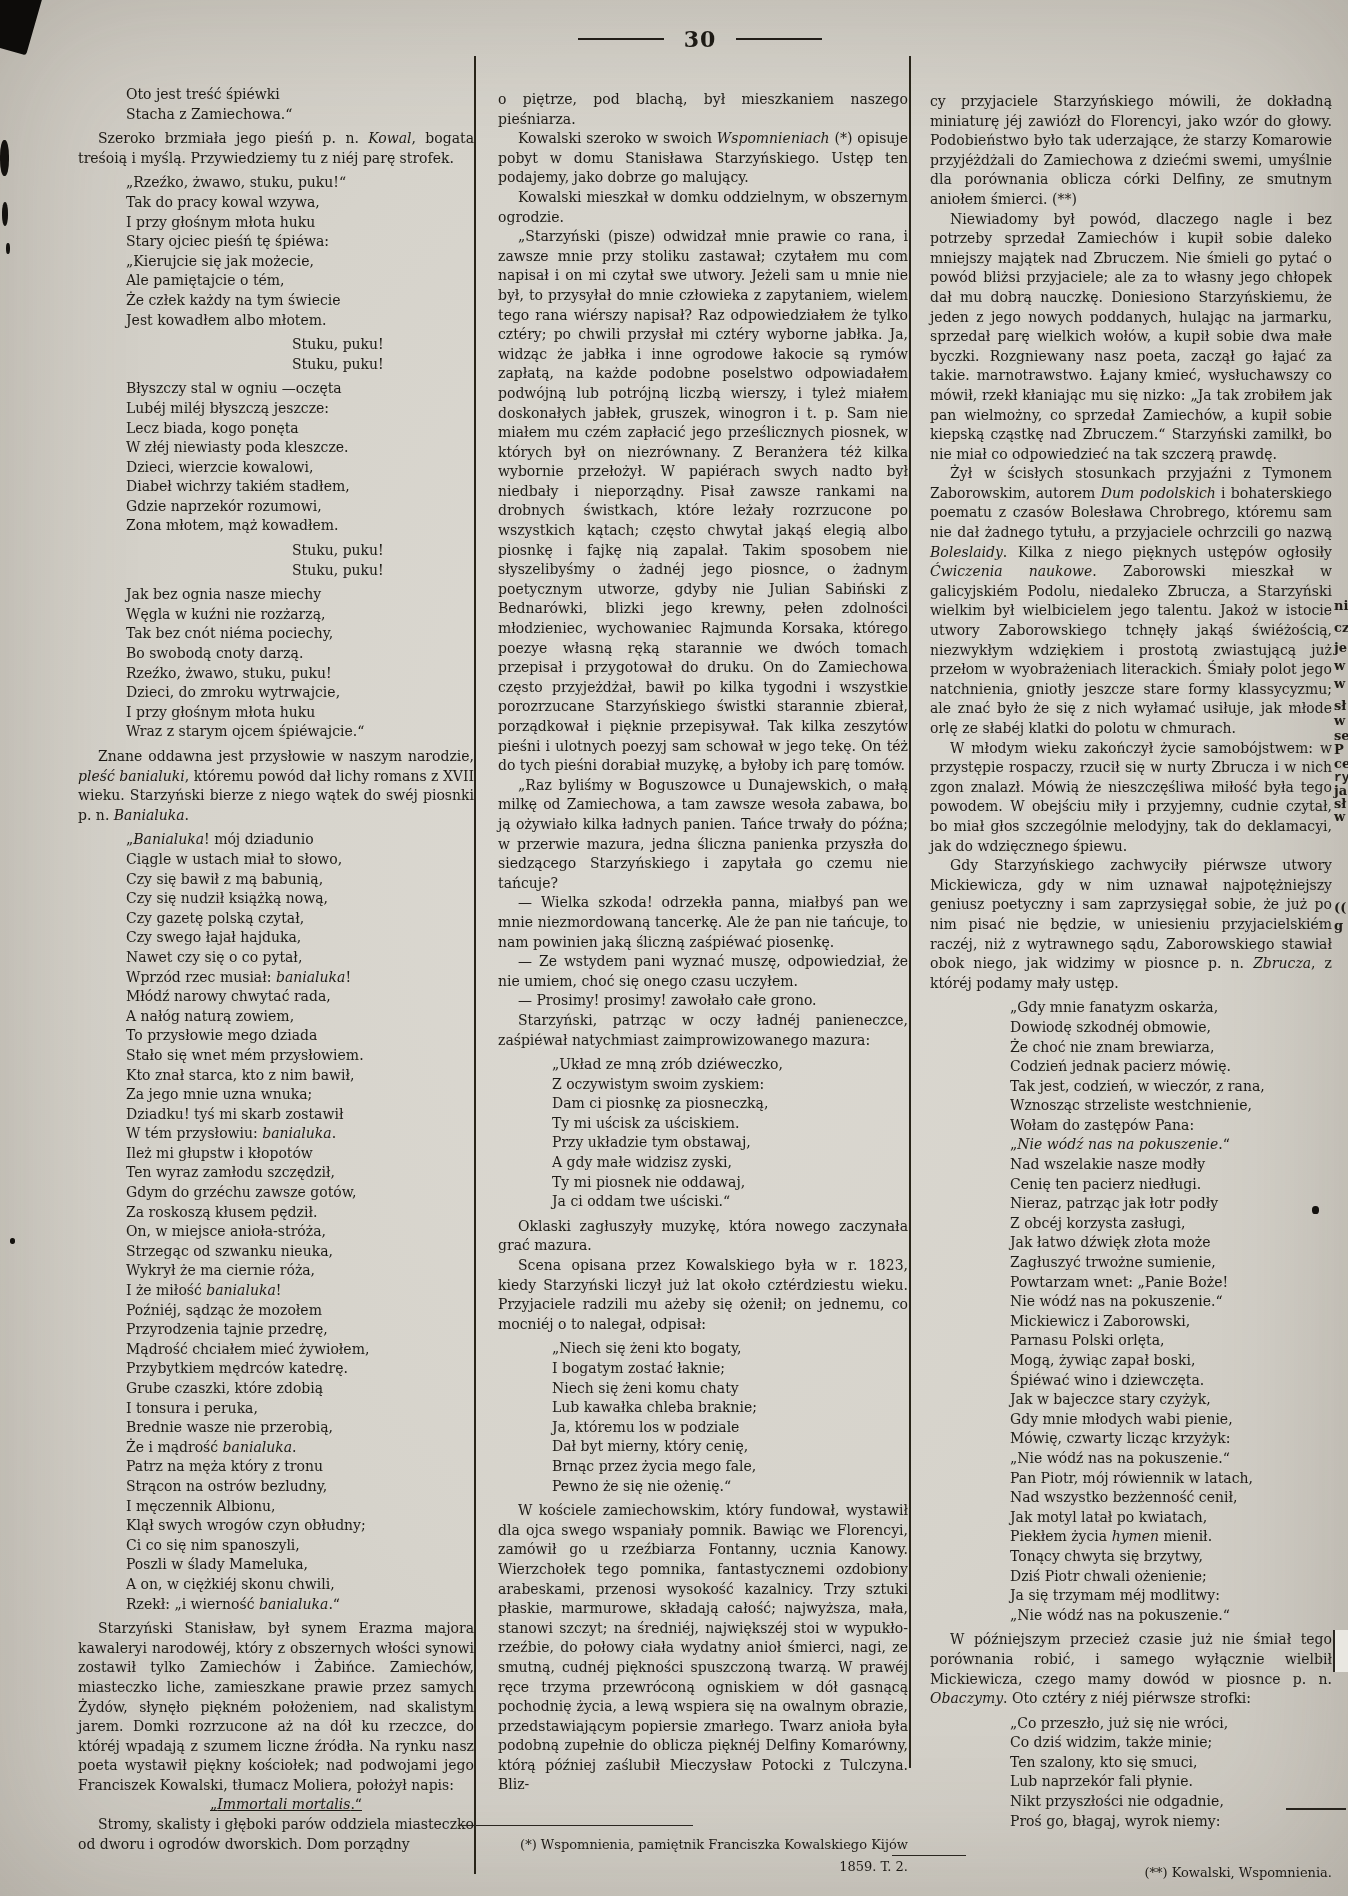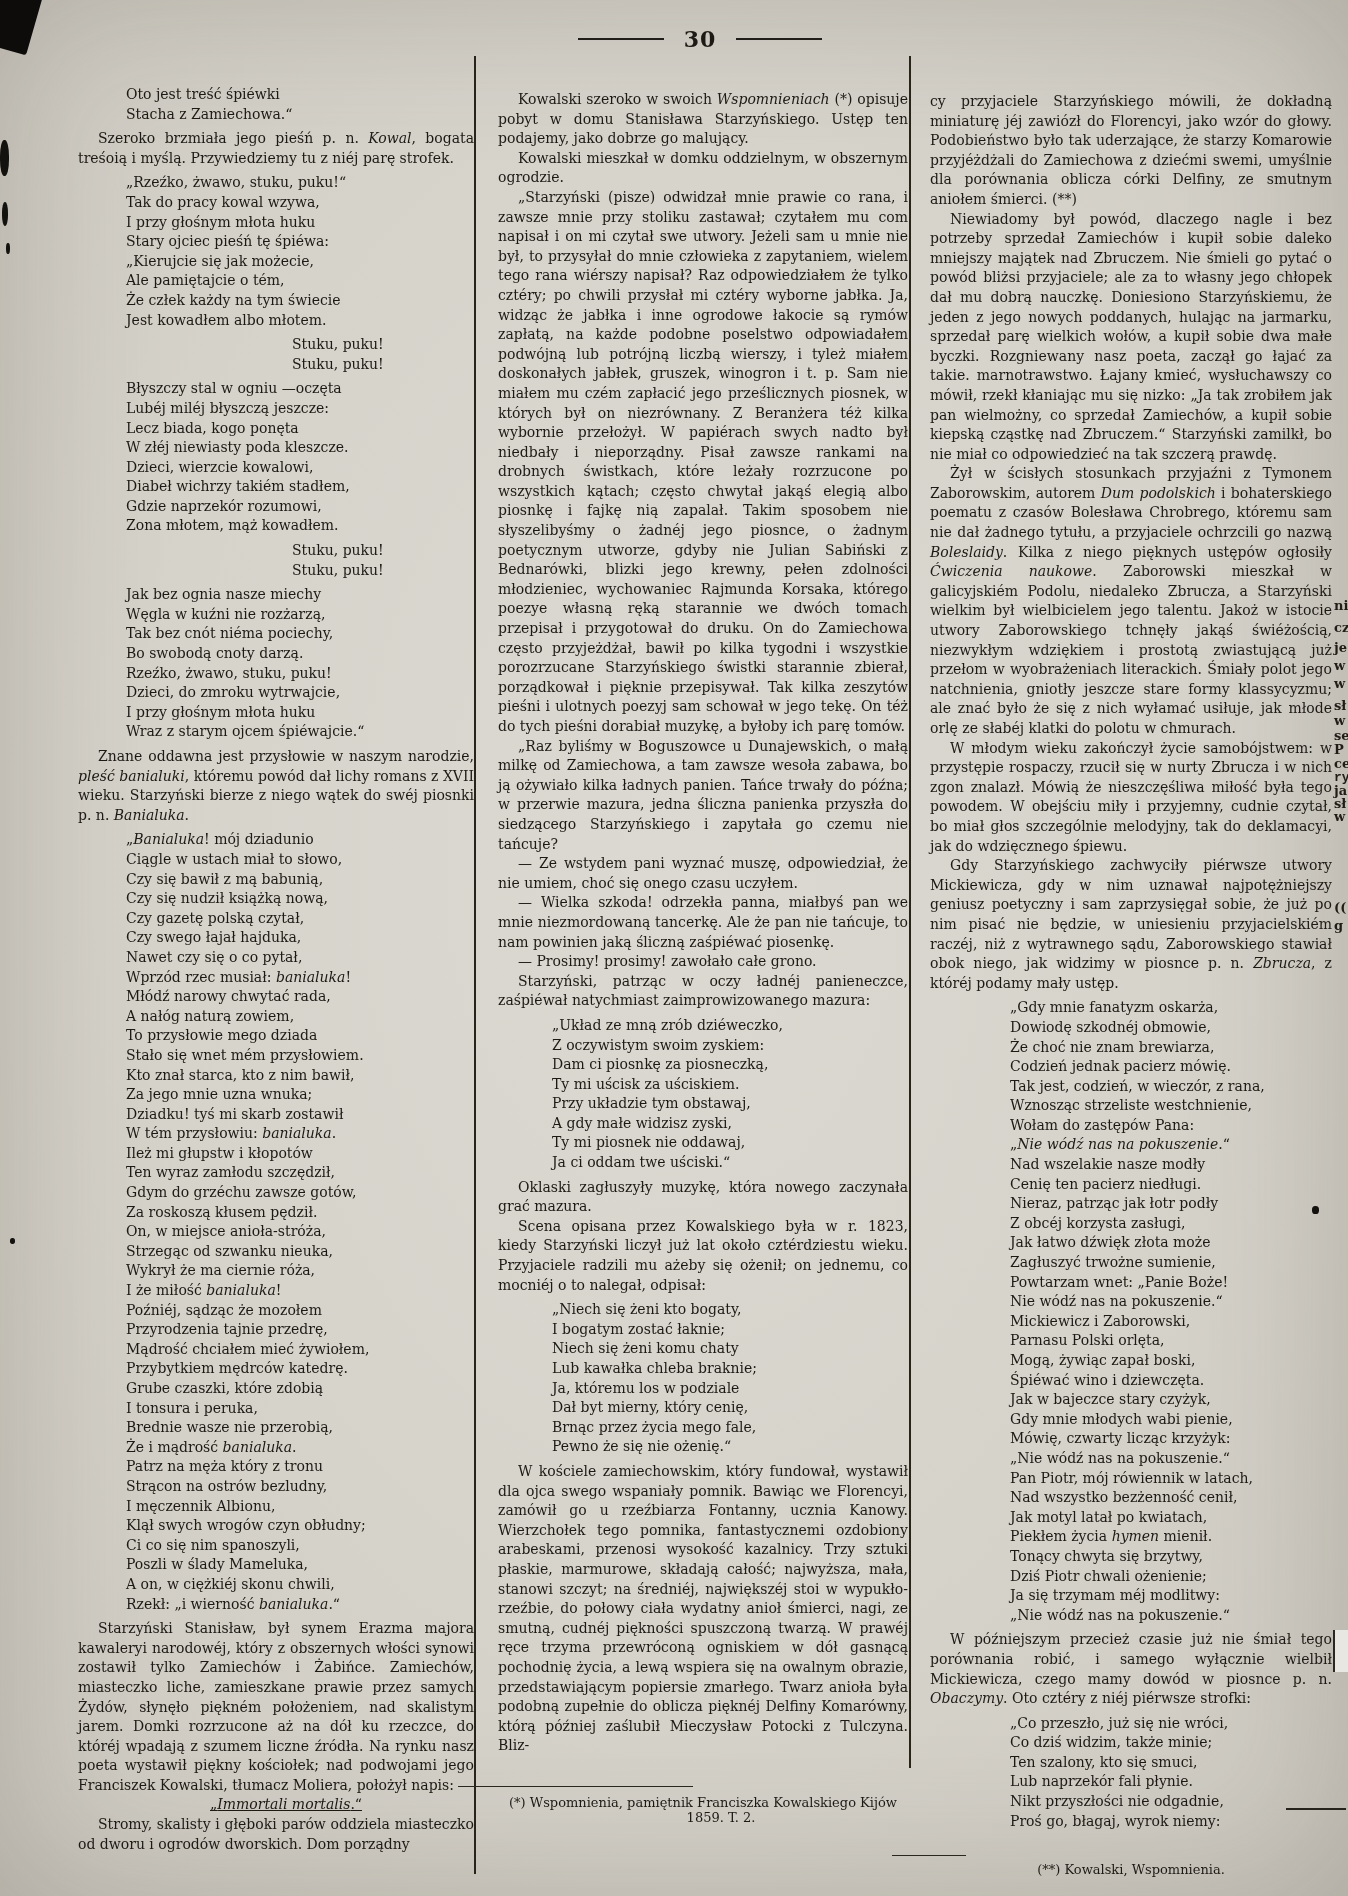--- a/index.html
+++ b/index.html
@@ -31,21 +31,21 @@
   .col p.noindent{text-indent:0;}
   .verse{margin:5px 0;text-align:left;text-indent:0;}
   #col1 .verse{margin-left:48px;}
   #col2 .verse{margin-left:54px;}
   #col3 .verse{margin-left:80px;}
   .chorus{margin:4px 0;text-align:left;}
   #col1 .chorus{margin-left:214px;}
   .center{text-align:center;text-indent:0;margin:6px 0;text-decoration:underline;}
   .fnrule{border:0;border-top:1.5px solid #2a2620;width:235px;margin:30px 0 8px -40px;}
   #col3 .fnrule{width:74px;margin:24px 0 6px -38px;}
-  .footnote{font-size:13px;line-height:15px;text-align:center;text-indent:-36px !important;margin-left:36px !important;}
+  .footnote{font-size:13px;line-height:22px;text-align:right;text-indent:-36px !important;margin-left:36px !important;}
   
   .corner-blot{position:absolute;top:-16px;left:-12px;width:48px;height:66px;background:#0d0c0a;transform:rotate(16deg);border-radius:3px;}
   .speck{position:absolute;background:#14120f;border-radius:45%;}
   #speck1{left:0;top:140px;width:9px;height:36px;}
   #speck2{left:2px;top:202px;width:6px;height:24px;}
   #speck3{left:6px;top:243px;width:4px;height:11px;}
   #speck4{left:10px;top:1238px;width:5px;height:6px;}
   #speck5{left:1312px;top:1206px;width:7px;height:8px;}
   .edge-strip{position:absolute;left:1330px;top:0;width:18px;height:1550px;overflow:hidden;}
   .edge-frag{position:absolute;left:4px;font-family:"DejaVu Serif","Liberation Serif",serif;font-size:13px;font-weight:bold;color:#201c16;white-space:nowrap;}
@@ -74,26 +74,27 @@
       <div class="verse">Błyszczy stal w ogniu —oczęta<br>Lubéj miléj błyszczą jeszcze:<br>Lecz biada, kogo ponęta<br>W złéj niewiasty poda kleszcze.<br>Dzieci, wierzcie kowalowi,<br>Diabeł wichrzy takiém stadłem,<br>Gdzie naprzekór rozumowi,<br>Zona młotem, mąż kowadłem.</div>
       <div class="chorus">Stuku, puku!<br>Stuku, puku!</div>
       <div class="verse">Jak bez ognia nasze miechy<br>Węgla w kuźni nie rozżarzą,<br>Tak bez cnót niéma pociechy,<br>Bo swobodą cnoty darzą.<br>Rzeźko, żwawo, stuku, puku!<br>Dzieci, do zmroku wytrwajcie,<br>I przy głośnym młota huku<br>Wraz z starym ojcem śpiéwajcie.“</div>
       <p class="">Znane oddawna jest przysłowie w naszym narodzie, <i>pleść banialuki</i>, któremu powód dał lichy romans z XVII wieku. Starzyński bierze z niego wątek do swéj piosnki p. n. <i>Banialuka</i>.</p>
       <div class="verse">„<i>Banialuka</i>! mój dziadunio<br>Ciągle w ustach miał to słowo,<br>Czy się bawił z mą babunią,<br>Czy się nudził książką nową,<br>Czy gazetę polską czytał,<br>Czy swego łajał hajduka,<br>Nawet czy się o co pytał,<br>Wprzód rzec musiał: <i>banialuka</i>!<br>Młódź narowy chwytać rada,<br>A nałóg naturą zowiem,<br>To przysłowie mego dziada<br>Stało się wnet mém przysłowiem.<br>Kto znał starca, kto z nim bawił,<br>Za jego mnie uzna wnuka;<br>Dziadku! tyś mi skarb zostawił<br>W tém przysłowiu: <i>banialuka</i>.<br>Ileż mi głupstw i kłopotów<br>Ten wyraz zamłodu szczędził,<br>Gdym do grzéchu zawsze gotów,<br>Za roskoszą kłusem pędził.<br>On, w miejsce anioła-stróża,<br>Strzegąc od szwanku nieuka,<br>Wykrył że ma ciernie róża,<br>I że miłość <i>banialuka</i>!<br>Poźniéj, sądząc że mozołem<br>Przyrodzenia tajnie przedrę,<br>Mądrość chciałem mieć żywiołem,<br>Przybytkiem mędrców katedrę.<br>Grube czaszki, które zdobią<br>I tonsura i peruka,<br>Brednie wasze nie przerobią,<br>Że i mądrość <i>banialuka</i>.<br>Patrz na męża który z tronu<br>Strącon na ostrów bezludny,<br>I męczennik Albionu,<br>Klął swych wrogów czyn obłudny;<br>Ci co się nim spanoszyli,<br>Poszli w ślady Mameluka,<br>A on, w ciężkiéj skonu chwili,<br>Rzekł: „i wierność <i>banialuka</i>.“</div>
       <p class="">Starzyński Stanisław, był synem Erazma majora kawaleryi narodowéj, który z obszernych włości synowi zostawił tylko Zamiechów i Żabińce. Zamiechów, miasteczko liche, zamieszkane prawie przez samych Żydów, słynęło piękném położeniem, nad skalistym jarem. Domki rozrzucone aż na dół ku rzeczce, do któréj wpadają z szumem liczne źródła. Na rynku nasz poeta wystawił piękny kościołek; nad podwojami jego Franciszek Kowalski, tłumacz Moliera, położył napis:</p>
       <p class="center">„<i>Immortali mortalis</i>.“</p>
       <p class="">Stromy, skalisty i głęboki parów oddziela miasteczko od dworu i ogrodów dworskich. Dom porządny</p>
     </div>
   <div class="col" id="col2">
+      <p class=" noindent">o piętrze, pod blachą, był mieszkaniem naszego pieśniarza.</p>
       <p class="">Kowalski szeroko w swoich <i>Wspomnieniach</i> (*) opisuje pobyt w domu Stanisława Starzyńskiego. Ustęp ten podajemy, jako dobrze go malujący.</p>
       <p class="">Kowalski mieszkał w domku oddzielnym, w obszernym ogrodzie.</p>
       <p class="">„Starzyński (pisze) odwidzał mnie prawie co rana, i zawsze mnie przy stoliku zastawał; czytałem mu com napisał i on mi czytał swe utwory. Jeżeli sam u mnie nie był, to przysyłał do mnie człowieka z zapytaniem, wielem tego rana wiérszy napisał? Raz odpowiedziałem że tylko cztéry; po chwili przysłał mi cztéry wyborne jabłka. Ja, widząc że jabłka i inne ogrodowe łakocie są rymów zapłatą, na każde podobne poselstwo odpowiadałem podwójną lub potrójną liczbą wierszy, i tyleż miałem doskonałych jabłek, gruszek, winogron i t. p. Sam nie miałem mu czém zapłacić jego prześlicznych piosnek, w których był on niezrównany. Z Beranżera téż kilka wybornie przełożył. W papiérach swych nadto był niedbały i nieporządny. Pisał zawsze rankami na drobnych świstkach, które leżały rozrzucone po wszystkich kątach; często chwytał jakąś elegią albo piosnkę i fajkę nią zapalał. Takim sposobem nie słyszelibyśmy o żadnéj jego piosnce, o żadnym poetycznym utworze, gdyby nie Julian Sabiński z Bednarówki, blizki jego krewny, pełen zdolności młodzieniec, wychowaniec Rajmunda Korsaka, którego poezye własną ręką starannie we dwóch tomach przepisał i przygotował do druku. On do Zamiechowa często przyjeżdżał, bawił po kilka tygodni i wszystkie porozrzucane Starzyńskiego świstki starannie zbierał, porządkował i pięknie przepisywał. Tak kilka zeszytów pieśni i ulotnych poezyj sam schował w jego tekę. On téż do tych pieśni dorabiał muzykę, a byłoby ich parę tomów.</p>
       <p class="">„Raz byliśmy w Boguszowce u Dunajewskich, o małą milkę od Zamiechowa, a tam zawsze wesoła zabawa, bo ją ożywiało kilka ładnych panien. Tańce trwały do późna; w przerwie mazura, jedna śliczna panienka przyszła do siedzącego Starzyńskiego i zapytała go czemu nie tańcuje?</p>
+      <p class="">— Wielka szkoda! odrzekła panna, miałbyś pan we mnie niezmordowaną tancerkę. Ale że pan nie tańcuje, to nam powinien jaką śliczną zaśpiéwać piosenkę.</p>
       <p class="">— Ze wstydem pani wyznać muszę, odpowiedział, że nie umiem, choć się onego czasu uczyłem.</p>
-      <p class="">— Wielka szkoda! odrzekła panna, miałbyś pan we mnie niezmordowaną tancerkę. Ale że pan nie tańcuje, to nam powinien jaką śliczną zaśpiéwać piosenkę.</p>
       <p class="">— Prosimy! prosimy! zawołało całe grono.</p>
       <p class="">Starzyński, patrząc w oczy ładnéj panieneczce, zaśpiéwał natychmiast zaimprowizowanego mazura:</p>
       <div class="verse">„Układ ze mną zrób dziéweczko,<br>Z oczywistym swoim zyskiem:<br>Dam ci piosnkę za piosneczką,<br>Ty mi uścisk za uściskiem.<br>Przy układzie tym obstawaj,<br>A gdy małe widzisz zyski,<br>Ty mi piosnek nie oddawaj,<br>Ja ci oddam twe uściski.“</div>
       <p class="">Oklaski zagłuszyły muzykę, która nowego zaczynała grać mazura.</p>
       <p class="">Scena opisana przez Kowalskiego była w r. 1823, kiedy Starzyński liczył już lat około cztérdziestu wieku. Przyjaciele radzili mu ażeby się ożenił; on jednemu, co mocniéj o to nalegał, odpisał:</p>
       <div class="verse">„Niech się żeni kto bogaty,<br>I bogatym zostać łaknie;<br>Niech się żeni komu chaty<br>Lub kawałka chleba braknie;<br>Ja, któremu los w podziale<br>Dał byt mierny, który cenię,<br>Brnąc przez życia mego fale,<br>Pewno że się nie ożenię.“</div>
       <p class="">W kościele zamiechowskim, który fundował, wystawił dla ojca swego wspaniały pomnik. Bawiąc we Florencyi, zamówił go u rzeźbiarza Fontanny, ucznia Kanowy. Wierzchołek tego pomnika, fantastycznemi ozdobiony arabeskami, przenosi wysokość kazalnicy. Trzy sztuki płaskie, marmurowe, składają całość; najwyższa, mała, stanowi szczyt; na średniéj, największéj stoi w wypukło-rzeźbie, do połowy ciała wydatny anioł śmierci, nagi, ze smutną, cudnéj piękności spuszczoną twarzą. W prawéj ręce trzyma przewróconą ogniskiem w dół gasnącą pochodnię życia, a lewą wspiera się na owalnym obrazie, przedstawiającym popiersie zmarłego. Twarz anioła była podobną zupełnie do oblicza pięknéj Delfiny Komarówny, którą później zaślubił Mieczysław Potocki z Tulczyna. Bliz-</p>
       <div class="fnrule"></div>
       <p class="footnote">(*) Wspomnienia, pamiętnik Franciszka Kowalskiego Kijów 1859. T. 2.</p>
     </div>

